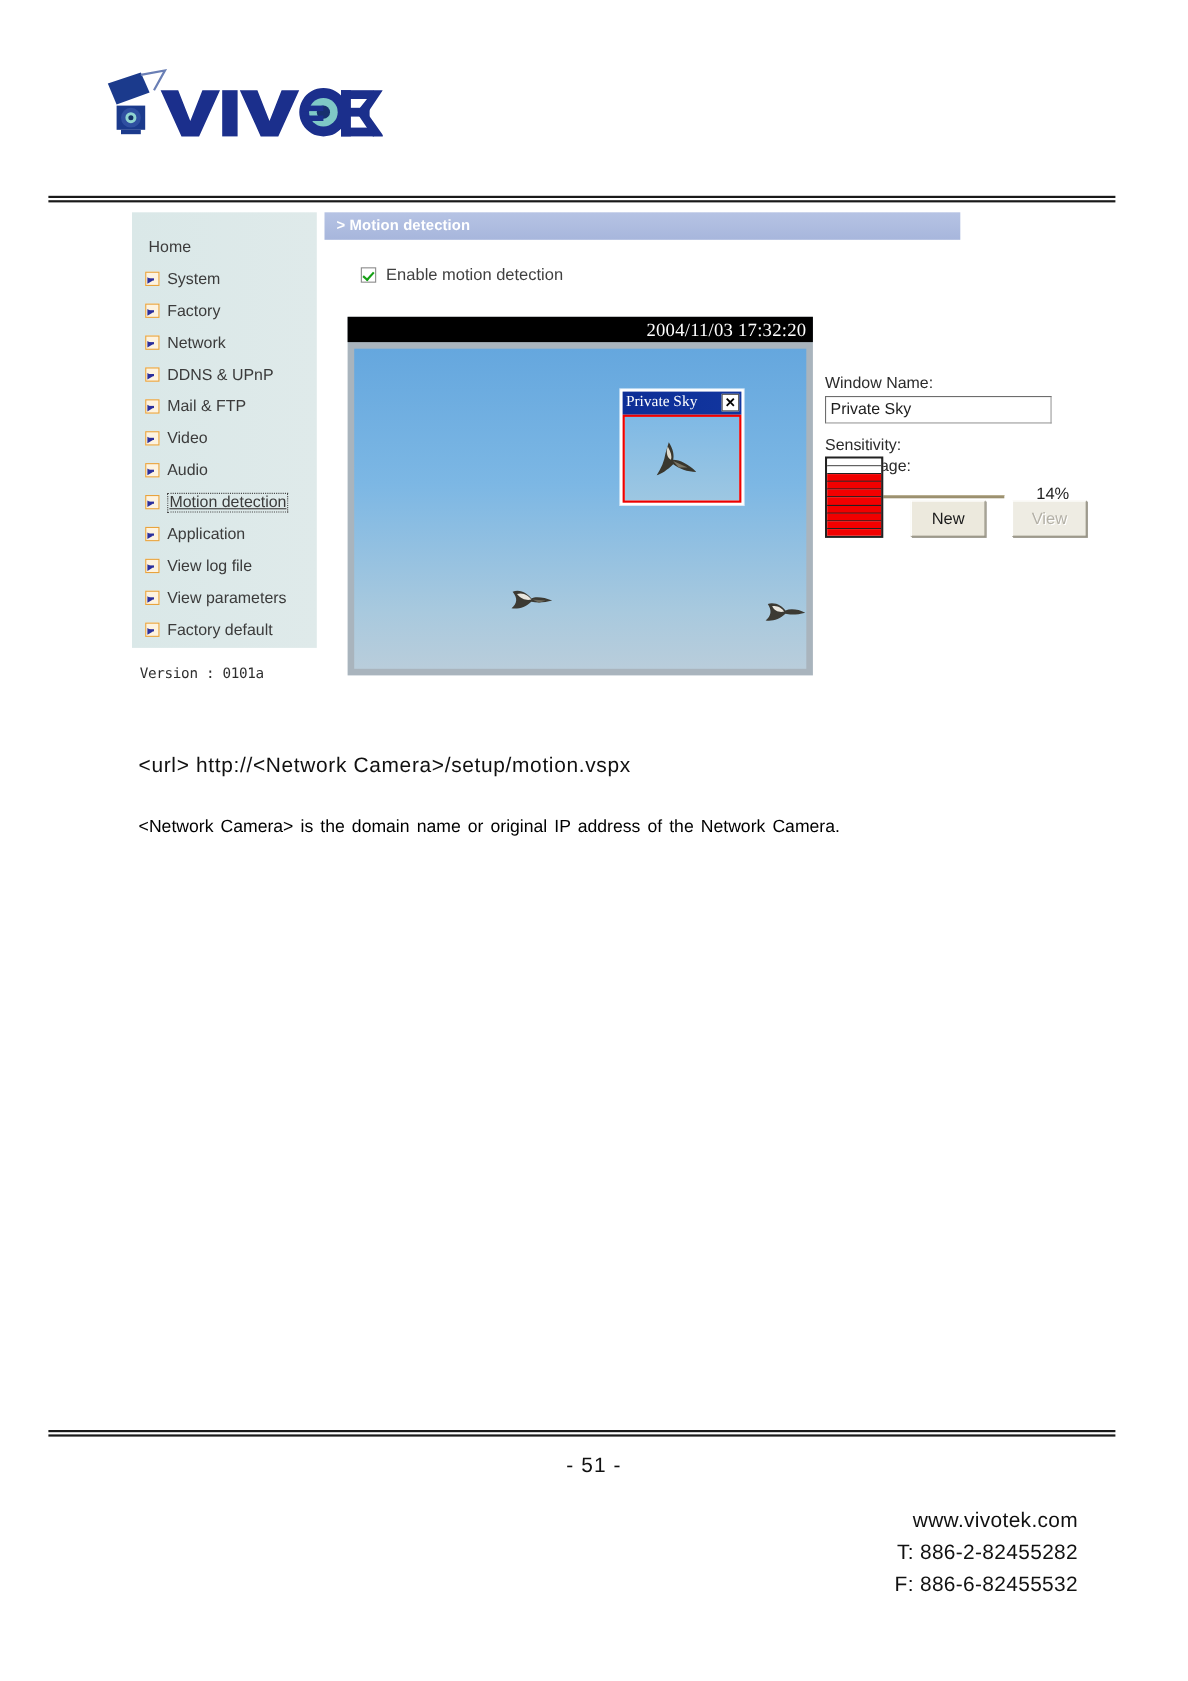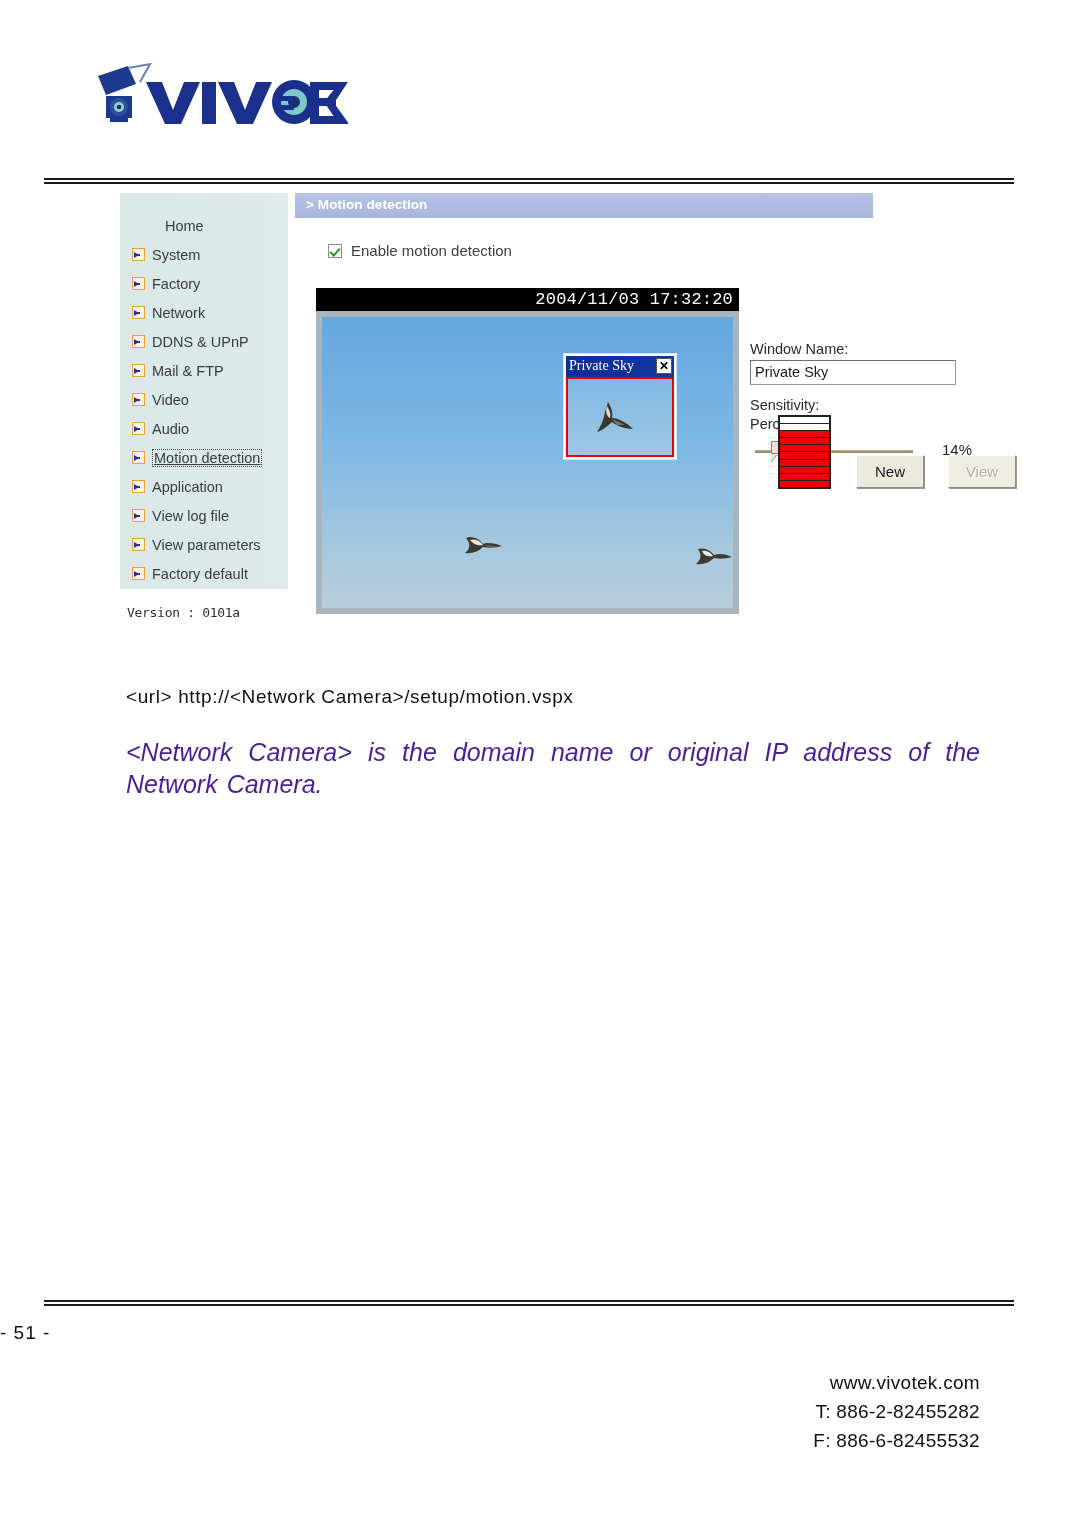--- a/index.html
+++ b/index.html
@@ -89,21 +89,21 @@
     border-bottom: 3px solid transparent;
     border-left: 5px solid #2b2f9e;
   }
   .nav-icon::before {
     content: "";
     position: absolute;
     left: 2px; top: 5px;
     width: 5px; height: 2px;
     background: #2b2f9e;
   }
-  .nav-item.no-icon { padding-left: 45px; }
+  .nav-item.no-icon { padding-left: 15px; }
   .nav-label { vertical-align: middle; }
   .nav-item.active .nav-label {
     border: 1px dotted #4a4a4a;
     padding: 0 1px;
     text-decoration: underline;
   }
   .version-text {
     position: absolute;
     left: 7px;
     top: 412px;
@@ -184,21 +184,21 @@
     position: absolute;
     left: 0; top: 0;
     width: 423px;
     height: 23px;
     background: #000000;
   }
   .video-timestamp {
     position: absolute;
     right: 6px; top: 2px;
     color: #ffffff;
-    font-family: Liberation Mono, monospace;
+    font-family: Liberation Serif, serif;
     font-size: 17px;
     letter-spacing: 0.2px;
     white-space: nowrap;
   }
   .video-frame {
     position: absolute;
     left: 6px; top: 29px;
     width: 411px;
     height: 291px;
     background: linear-gradient(to bottom, #65a7de 0%, #7cb7e4 42%, #a8c9de 82%, #b9cddb 100%);
@@ -340,21 +340,20 @@
     color: #1f1f1f;
     white-space: nowrap;
   }
 
   
   .bottom-row {
     position: absolute;
     left: 455px; top: 222px;
     width: 245px;
     height: 80px;
-    margin-left: 28px;
   }
   .meter {
     position: absolute;
     left: 0; top: 0;
     width: 53px;
     height: 74px;
     border: 2px solid #222222;
     box-sizing: border-box;
     background: #ffffff;
     display: flex;
@@ -402,45 +401,44 @@
     width: 854px;
   }
   .url-line1 {
     font-size: 19px;
     color: #111111;
     letter-spacing: 0.6px;
     white-space: nowrap;
     margin-bottom: 28px;
   }
   .url-line2 {
-    font-size: 25px;
-    color: #4c1d95;
+    font-size: 16px;
+    color: #000000;
     text-align: justify;
     text-align-last: left;
     line-height: 32px;
     word-spacing: 2px;
-    font-style: italic;
   }
 
   
   .footer-rule {
     position: absolute;
     left: 44px;
     top: 1300px;
     width: 970px;
     height: 6px;
   }
   .footer-rule .l1 { position:absolute; left:0; top:0; width:100%; height:2px; background:#1a1a1a; }
   .footer-rule .l2 { position:absolute; left:0; top:4px; width:100%; height:2px; background:#1a1a1a; }
 
   .page-number {
     position: absolute;
     left: 0; top: 1322px;
     width: 1080px;
-    text-align: left;
+    text-align: center;
     font-size: 19px;
     color: #111111;
     letter-spacing: 1px;
   }
 
   .contact {
     position: absolute;
     right: 100px;
     top: 1368px;
     text-align: right;

